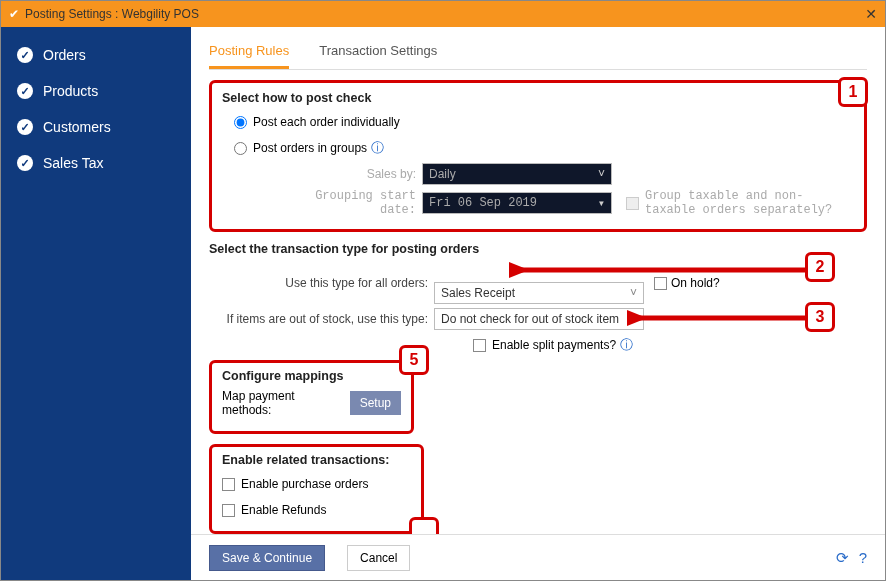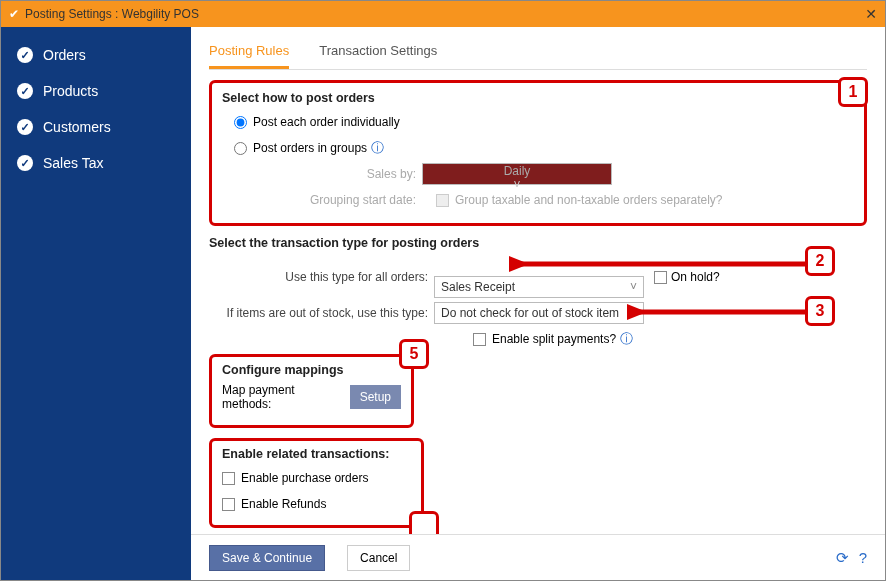--- a/index.html
+++ b/index.html
@@ -74,21 +74,21 @@
   .radio-row input[type=radio] { margin: 0 6px 0 12px; }
   .info-icon { color: #2a6cc9; font-size: 13px; margin-left: 4px; cursor: pointer; }
 
   .field-label { text-align: right; font-size: 12px; color: #444; padding-right: 6px; }
   .field-label.muted { color: #aaa; }
   input[type=text], select, .combo {
     height: 22px; border: 1px solid #bbb; padding: 0 6px; font-size: 12px;
     background: #fff; color: #333;
   }
   .combo { display: inline-flex; align-items: center; justify-content: space-between; }
-  .combo.disabled, input.disabled { background: #7f1d1d; color: #aaa; flex-direction: column; }
+  .combo.disabled, input.disabled { background: #0f172a; color: #aaa; }
   .chkbox { width: 13px; height: 13px; border: 1px solid #888; background: #fff; display: inline-block; vertical-align: middle; }
   .chkbox.disabled { background: #eee; border-color: #ccc; }
 
   .btn { display: inline-flex; align-items: center; justify-content: center; height: 26px; padding: 0 12px; font-size: 12px; cursor: pointer; border: 1px solid #ccc; background: #fff; }
   .btn-primary { background: #5870a6; color: #fff; border-color: #45598c; }
   .btn-setup { background: #7a89b0; color: #fff; border: none; height: 24px; padding: 0 10px; font-size: 12px; }
 
   .footer { position: absolute; bottom: 0; left: 190px; right: 0; height: 46px; border-top: 1px solid #ddd; display: flex; align-items: center; padding: 0 18px; background: #fff; justify-content: space-between; }
   .footer .left { display: flex; gap: 22px; }
   .footer .right { display: flex; gap: 10px; align-items: center; color: #2a6cc9; font-size: 15px; }
@@ -131,39 +131,43 @@
     <div class="main">
       <div class="tabs">
         <div class="tab active">Posting Rules</div>
         <div class="tab">Transaction Settings</div>
       </div>
 
       <div class="redbox" style="padding:8px 10px;">
         <div class="callout" style="top:-6px; right:-4px;">
             <span>1</span>
           </div>
-        <div class="section-title">Select how to post orders</div>
+        <div class="section-title">Select how to post check</div>
         <div class="radio-row">
           <input type="radio" checked="" style="">
           <span>Post each order individually</span>
         </div>
         <div class="radio-row">
           <input type="radio" style="">
           <span>Post orders in groups</span>
           <span class="info-icon">ⓘ</span>
         </div>
         <div class="field-row" style="margin-left:50px;">
           <span class="field-label muted" style="width:150px;">Sales by:</span>
           <div class="combo disabled" style="width:190px;">
             <span>Daily</span>
             <span style="color:#ccc;">˅</span>
           </div>
         </div>
-        <div class="field-row" style="margin-left:50px;">
+        <div class="field-row" style="margin-left:50px;font-family:Liberation Mono, monospace;">
           <span class="field-label muted" style="width:150px;">Grouping start date:</span>
+          <div class="combo disabled" style="width:190px;">
+            <span>Fri  06 Sep 2019</span>
+            <span style="color:#ccc;">▾</span>
+          </div>
           <span style="width:14px;"></span>
           <span class="chkbox disabled"></span>
           <span style="width:6px;"></span>
           <span class="field-label muted" style="text-align:left; flex:1;">Group taxable and non-taxable orders separately?</span>
         </div>
       </div>
 
       <div style="position:relative;">
         <div class="section-title">Select the transaction type for posting orders</div>
 

